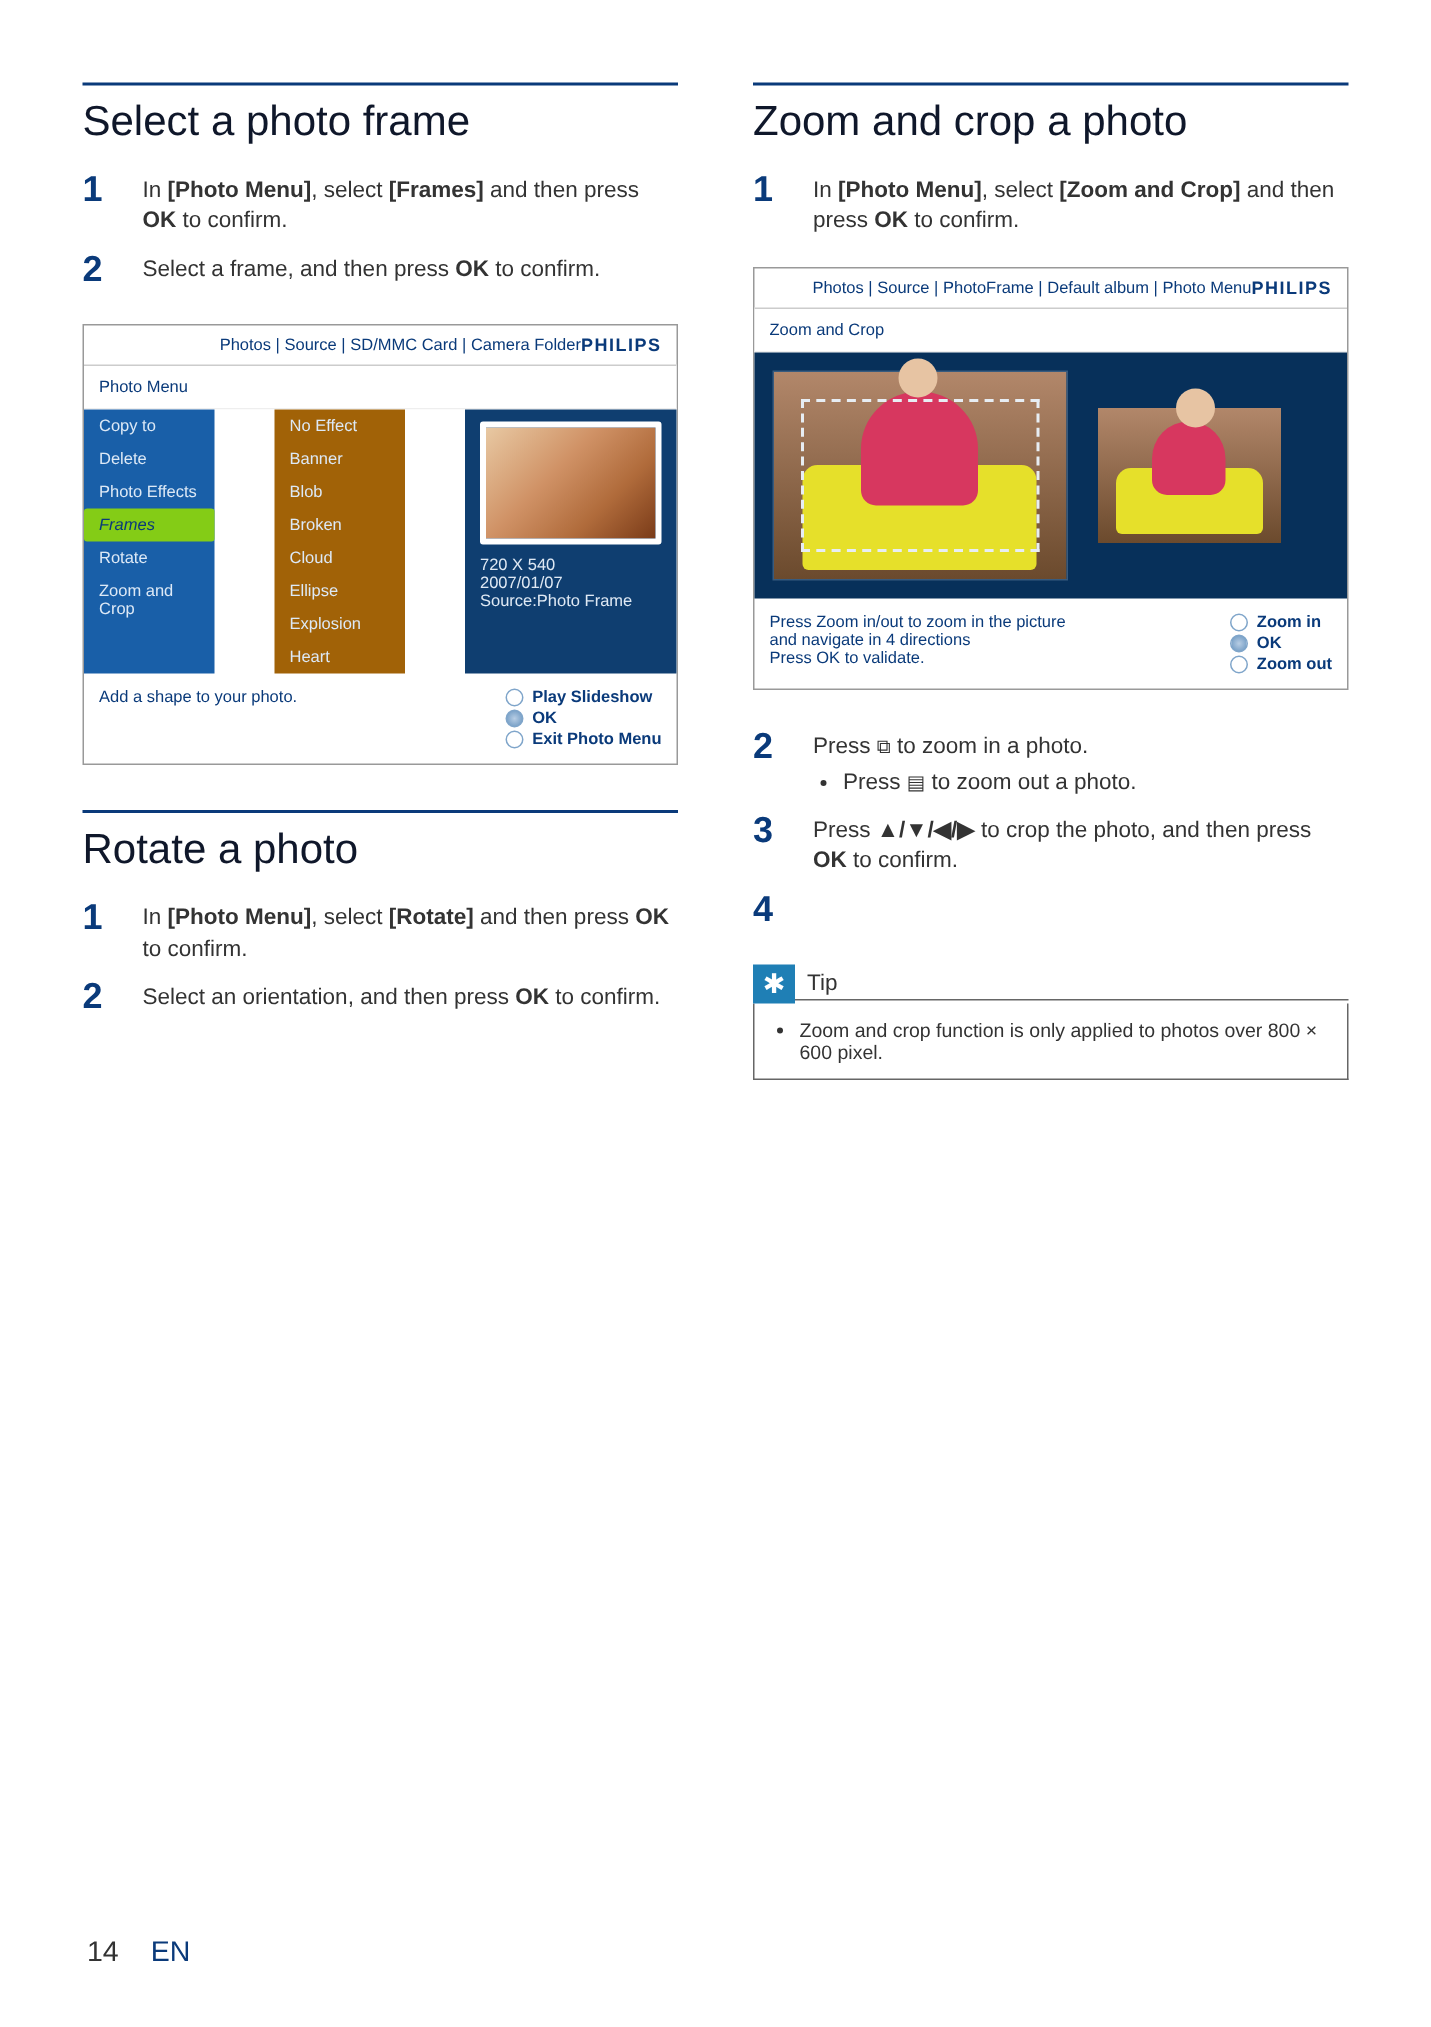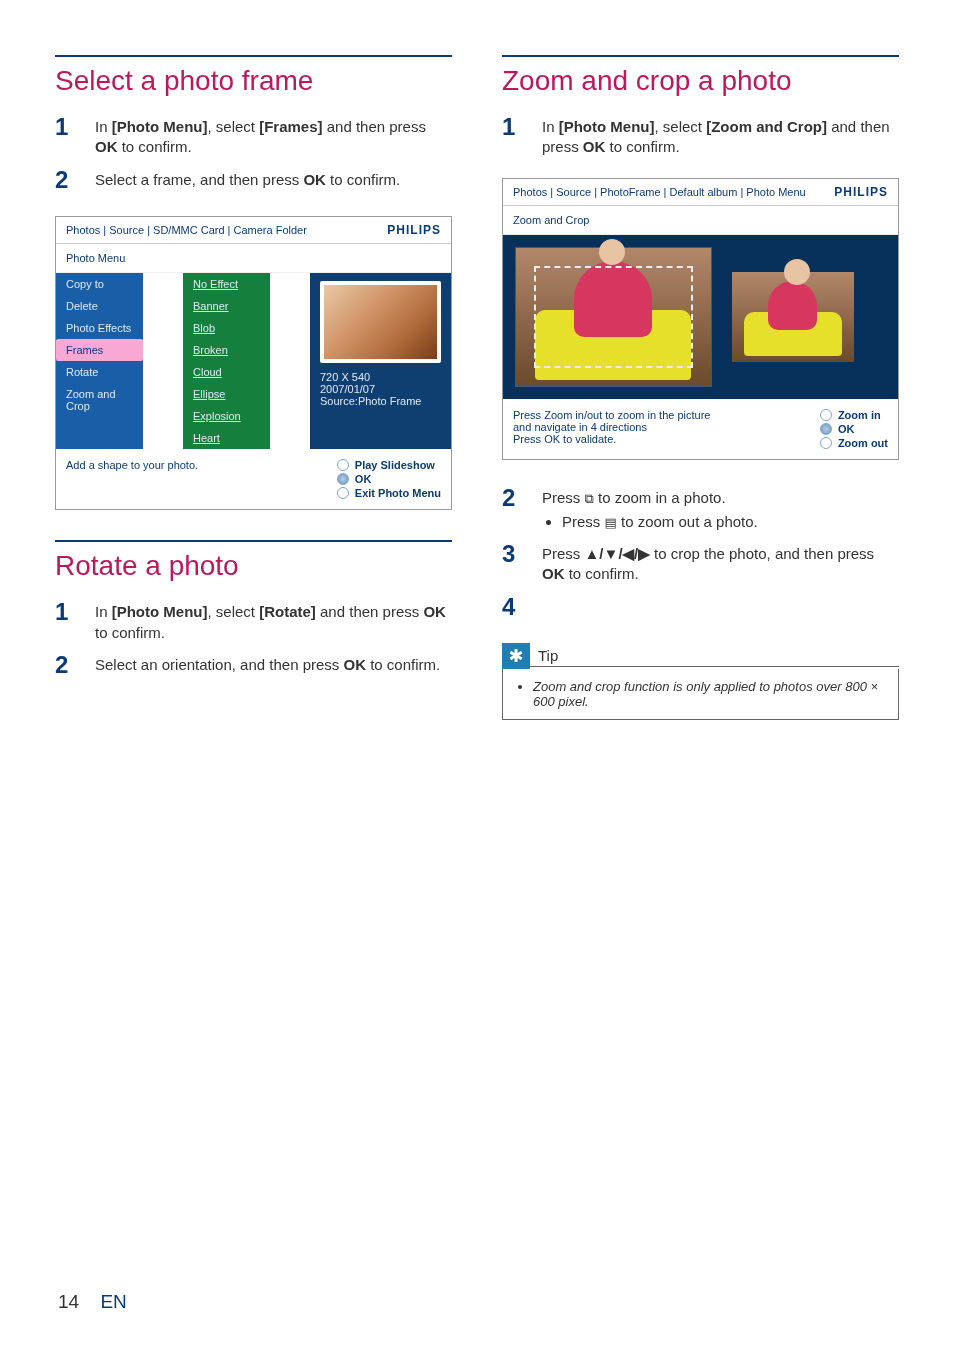--- a/index.html
+++ b/index.html
@@ -19,21 +19,21 @@
   }
   .col {
     flex: 1;
     min-width: 0;
   }
   .top-rule {
     border-top: 2px solid #0a3a7a;
     margin-bottom: 8px;
   }
   h2.section {
-    color: #be185d;
+    color: #0f172a;
     font-size: 28px;
     font-weight: 400;
     margin: 6px 0 14px 0;
     line-height: 1.15;
   }
   ol.steps {
     list-style: none;
     padding: 0;
     margin: 0 0 20px 0;
   }
@@ -63,21 +63,21 @@
   
   .shot {
     border: 1px solid #999;
     margin: 8px 0 22px 0;
     font-size: 11px;
     color: #0a3a7a;
     background: #fff;
   }
   .shot-top {
     display: flex;
-    justify-content: space-between;
+    justify-content: flex-end;
     align-items: center;
     padding: 6px 10px;
   }
   .shot-brand {
     font-weight: 700;
     letter-spacing: 1px;
     color: #0a3a7a;
     font-size: 12px;
   }
   .shot-sub {
@@ -97,27 +97,27 @@
   .menu-col {
     width: 28%;
     background: #195fa8;
     color: #dde9f6;
     font-size: 11px;
   }
   .menu-col .item {
     padding: 5px 10px;
   }
   .menu-col .sel {
-    background: #f9a8d4;
+    background: #84cc16;
     color: #0a3a7a;
     border-radius: 2px;
+    font-style: italic;
   }
   .menu-col.sub2 {
-    background: #15803d;
-    text-decoration: underline;
+    background: #a16207;
   }
   .menu-col.preview {
     width: 44%;
     background: #0f3e70;
     color: #dfe9f4;
     padding: 8px 10px;
   }
   .thumb {
     width: 100%;
     height: 90px;
@@ -220,21 +220,21 @@
     padding: 2px 8px;
     border-bottom: 1px solid #666;
     flex: 1;
   }
   .tip-body {
     border: 1px solid #666;
     border-top: none;
     padding: 10px 14px;
     font-size: 13px;
   }
-  .tip-body ul { margin: 0; padding-left: 16px; font-style: italic; }
+  .tip-body ul { margin: 0; padding-left: 16px; }
   
   .pg-foot {
     position: absolute;
     bottom: 38px;
     left: 58px;
     font-size: 19px;
     color: #333;
   }
   .pg-foot .lang { color: #0a3a7a; margin-left: 16px; font-weight: 500; }
   .icon-inline {

